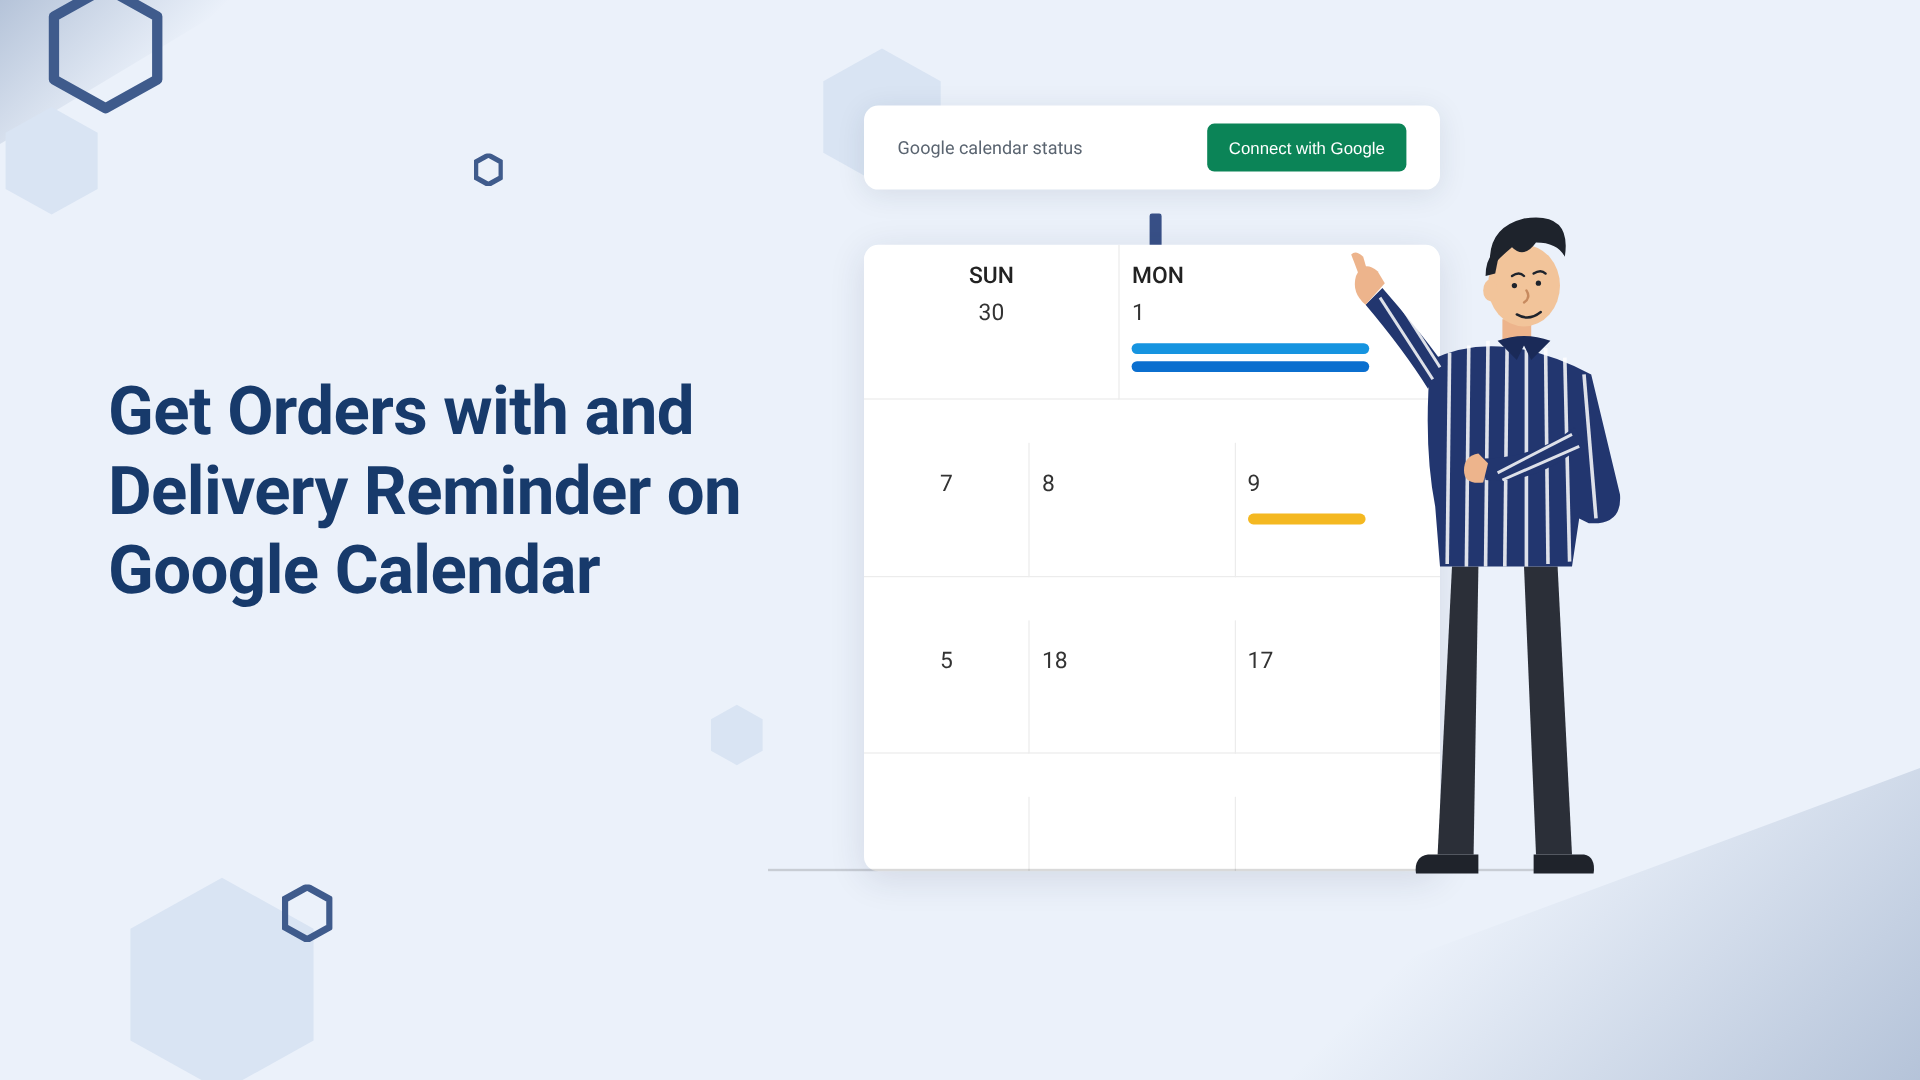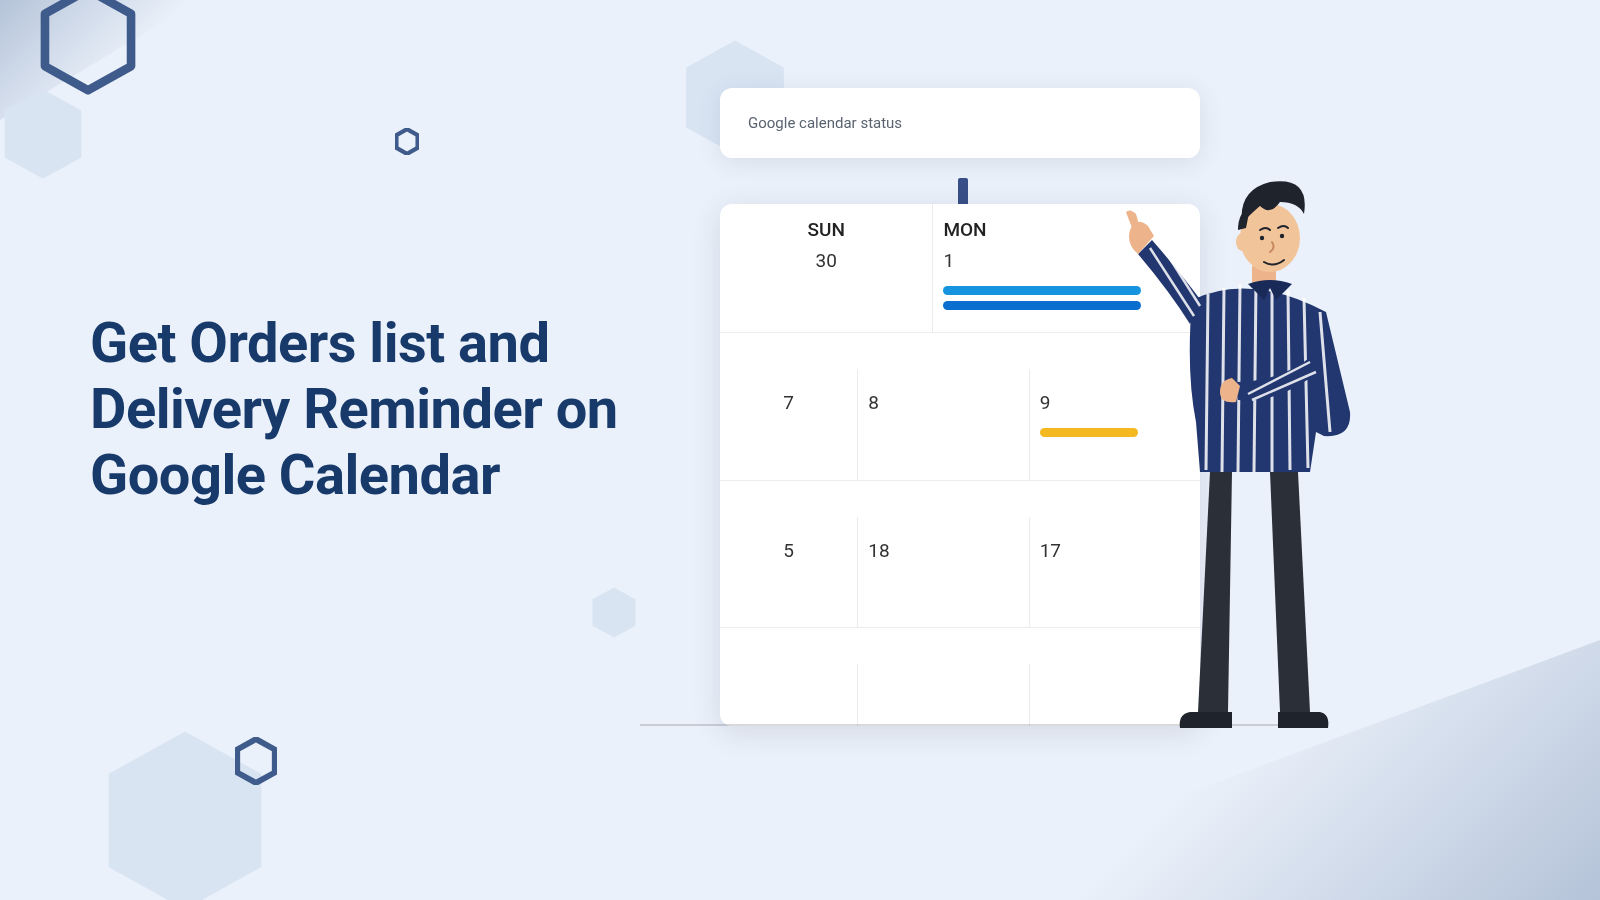--- a/index.html
+++ b/index.html
@@ -141,24 +141,25 @@
 <svg class="hex hex-bot-mid" width="48" height="55" viewBox="0 0 100 115">
     <polygon points="50,5 95,30 95,85 50,110 5,85 5,30" fill="#D9E4F3"></polygon>
   </svg>
 <svg class="hex hex-bot-left" width="170" height="195" viewBox="0 0 100 115">
     <polygon points="50,5 95,30 95,85 50,110 5,85 5,30" fill="#D9E4F3"></polygon>
   </svg>
 <svg class="hex hex-bot-f" width="42" height="48" viewBox="0 0 100 115">
     <polygon points="50,5 95,30 95,85 50,110 5,85 5,30" fill="none" stroke="#3F5B8C" stroke-width="14" stroke-linejoin="round"></polygon>
   </svg>
 
-<div class="headline">Get Orders list and Delivery Reminder on Google Calendar</div>
+<div class="headline">Get Orders with and Delivery Reminder on Google Calendar</div>
 
 <div class="status-card">
   <span class="status-label">Google calendar status</span>
+  <button class="connect-btn">Connect with Google</button>
 </div>
 
 <div class="connector"></div>
 
 <div class="calendar">
   <div class="cal-row head">
     <div class="cal-cell">
       <div class="day-name">SUN</div>
       <div class="day-num">30</div>
     </div>

